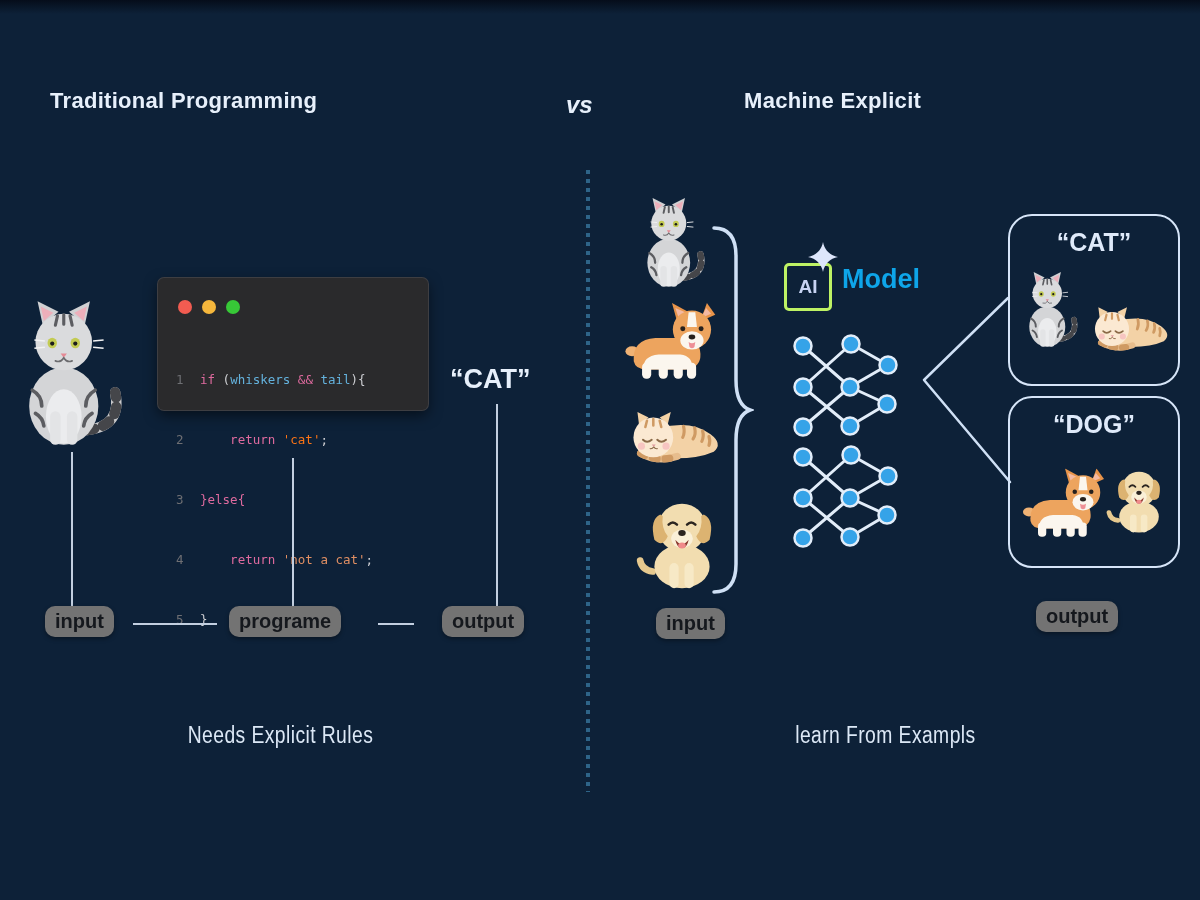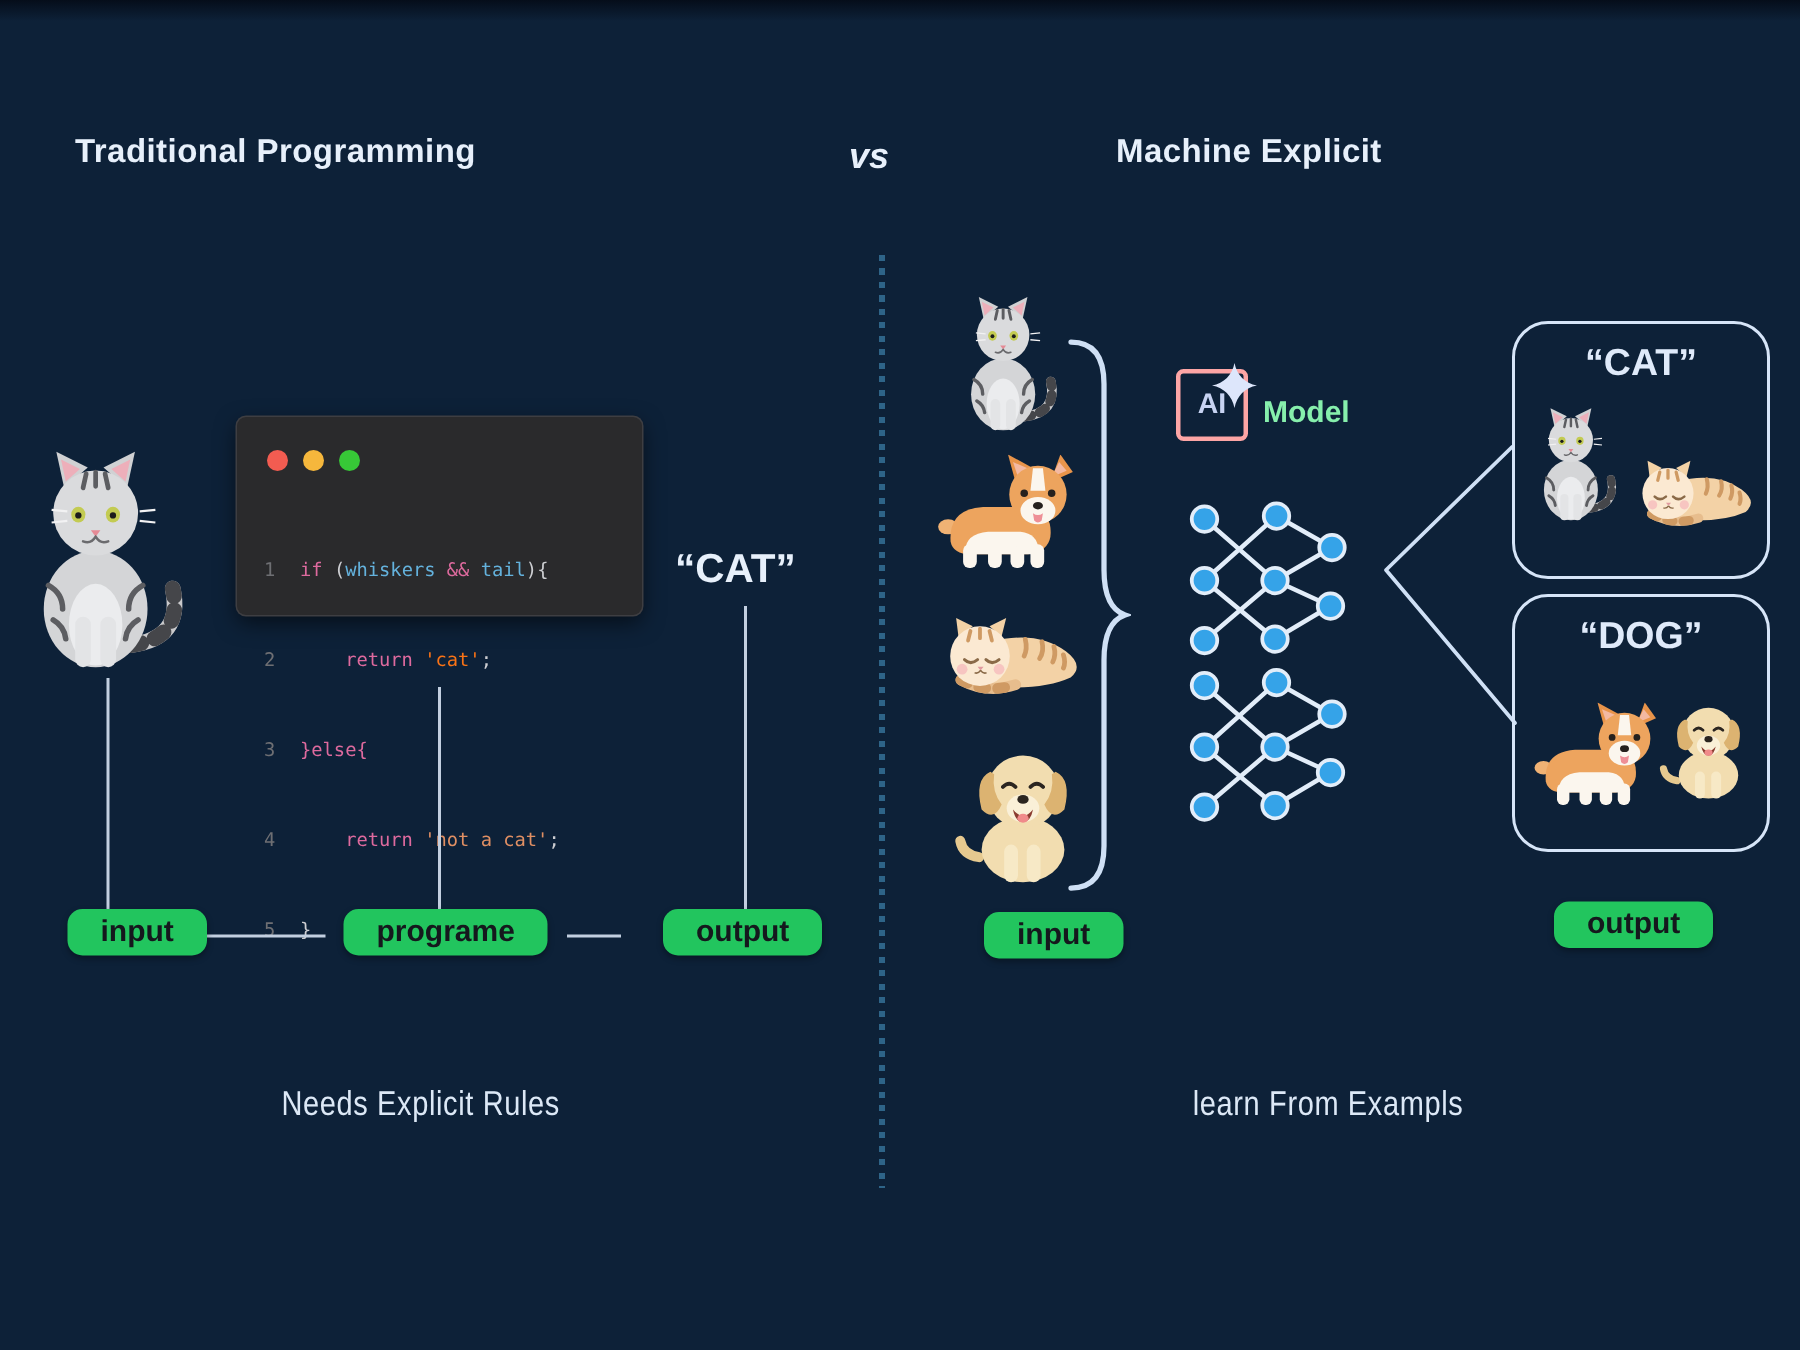--- a/index.html
+++ b/index.html
@@ -30,33 +30,33 @@
 
   
   .result{font-size:27px;font-weight:700;color:#e7f0fb;}
   .box-title{font-size:25px;font-weight:700;color:#dfeafa;text-align:center;margin-top:12px;}
 
   
   .vline{width:2px;background:#c2cfe0;}
   .hline{height:2px;background:#c2cfe0;}
 
   
-  .pill{background:#22c55e;color:#15181d;font-weight:700;font-size:20px;
-    padding:4px 22px;border-radius:10px;display:inline-block;
+  .pill{background:#737373;color:#15181d;font-weight:700;font-size:20px;
+    padding:4px 10px;border-radius:10px;display:inline-block;
     box-shadow:0 2px 4px rgba(0,0,0,.35);}
 
   
   .caption{font-size:23px;color:#dce8f6;text-align:center;}
   .caption>span{display:inline-block;transform:scaleX(.84);transform-origin:center;letter-spacing:.5px;}
 
   
-  .ai-box{left:784px;top:246px;width:42px;height:42px;border:3px solid #fca5a5;border-radius:5px;
+  .ai-box{left:784px;top:263px;width:42px;height:42px;border:3px solid #bef264;border-radius:5px;
     display:flex;align-items:center;justify-content:center;}
   .ai-box span{font-size:19px;font-weight:700;color:#c7d3f2;}
-  .model-label{left:842px;top:264px;font-size:20px;font-weight:700;color:#86efac;}
+  .model-label{left:842px;top:264px;font-size:27px;font-weight:700;color:#0ea5e9;}
 
   
   .out-box{width:172px;height:172px;border:2.5px solid #d6e5f8;border-radius:24px;box-sizing:border-box;}
 </style>
 </head>
 <body>
 
 <div id="canvas">
 
   <svg width="0" height="0" style="position:absolute" aria-hidden="true">

